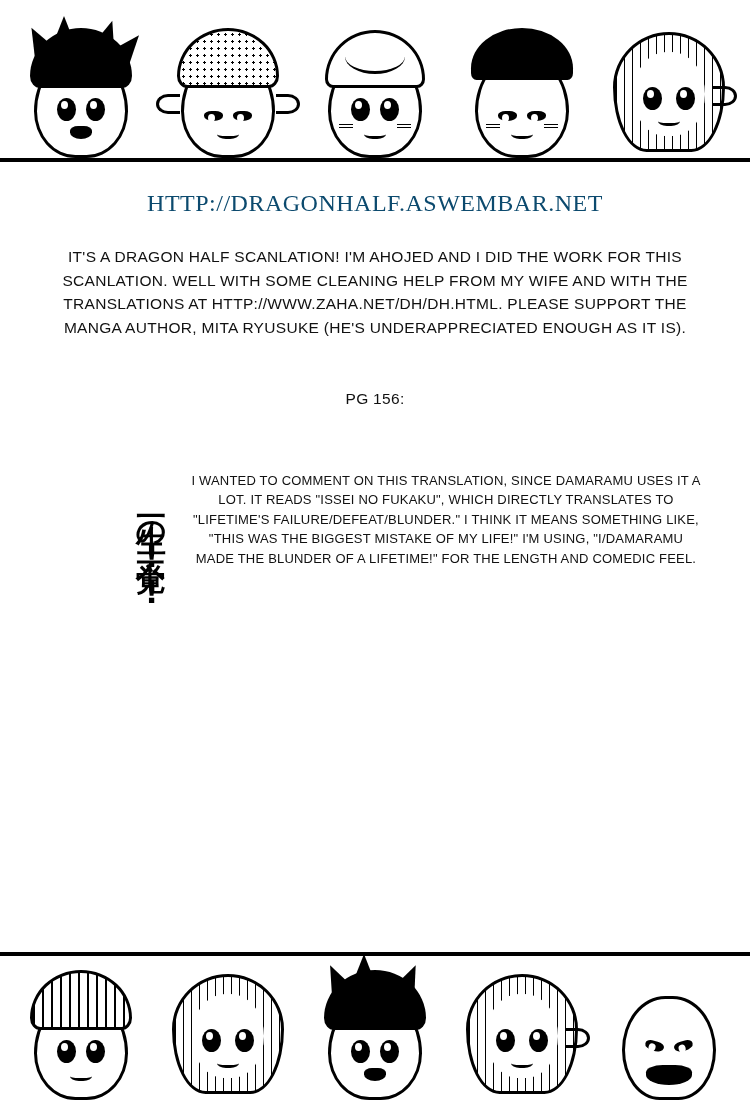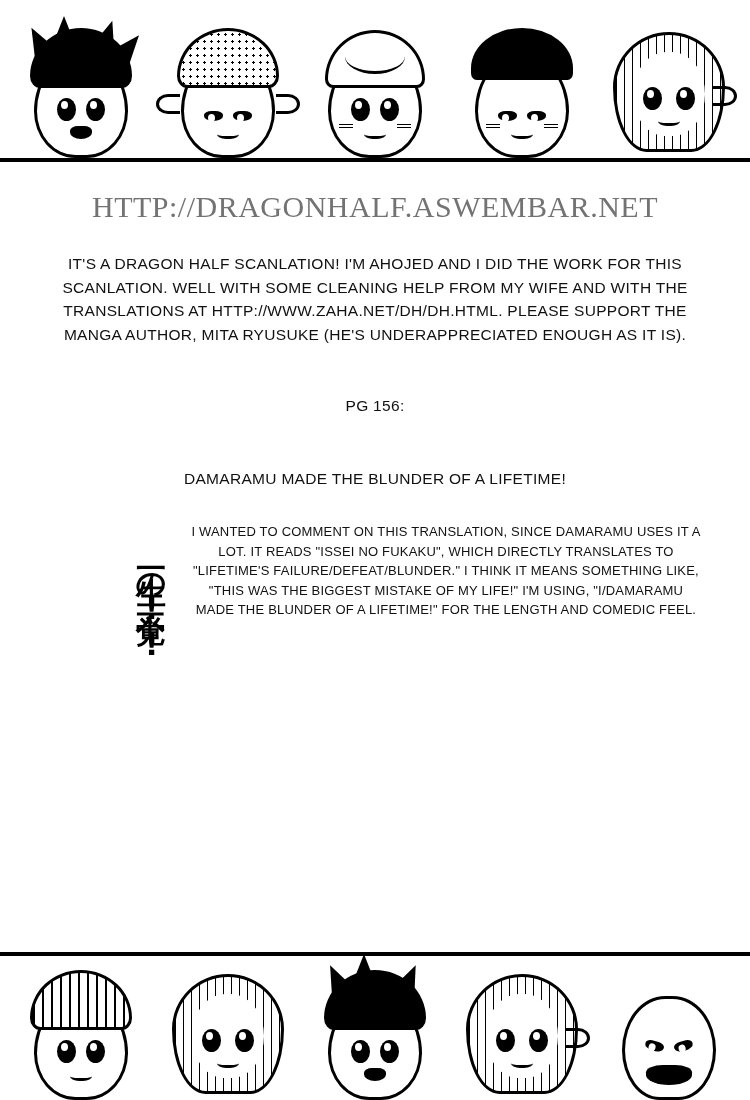--- a/index.html
+++ b/index.html
@@ -201,38 +201,38 @@
     top: 166px;
     left: 0;
     width: 750px;
     height: 784px;
     box-sizing: border-box;
     padding: 0 48px;
   }
   .site-url {
     text-align: center;
     font-family: "Liberation Serif", serif;
-    font-size: 30px;
+    font-size: 24px;
     letter-spacing: 0.5px;
     margin-top: 24px;
     margin-bottom: 28px;
-    color: #737373;
+    color: #0c4a6e;
   }
   .body-text {
     font-size: 15.5px;
     line-height: 1.52;
     letter-spacing: 0.3px;
     color: #111;
     text-transform: uppercase;
     text-align: center;
   }
   .para {
     margin: 0 0 22px 0;
   }
-  .para.tight { margin-bottom: 23px; }
+  .para.tight { margin-bottom: 6px; }
   .spacer-lg { height: 26px; }
 
   
   .note-row {
     display: flex;
     align-items: flex-start;
     margin-top: 18px;
   }
   .jp-vertical {
     width: 120px;
@@ -331,21 +331,20 @@
 
     <p class="para">IT'S A DRAGON HALF SCANLATION!  I'M AHOJED AND I DID THE WORK FOR THIS SCANLATION.  WELL WITH SOME CLEANING HELP FROM MY WIFE AND WITH THE TRANSLATIONS AT HTTP://WWW.ZAHA.NET/DH/DH.HTML. PLEASE SUPPORT THE MANGA AUTHOR, MITA RYUSUKE (HE'S UNDERAPPRECIATED ENOUGH AS IT IS).</p>
 
 
     <div class="spacer-lg"></div>
 
     <p class="para tight">PG 156:</p>
 
     <div class="spacer-lg"></div>
 
-    <p class="para">DAMARAMU MADE THE BLUNDER OF A LIFETIME!</p>
 
     <div class="note-row">
       <div class="jp-vertical">一生の不覚!!</div>
       <div class="note-text">I WANTED TO COMMENT ON THIS TRANSLATION, SINCE DAMARAMU USES IT A LOT.  IT READS "ISSEI NO FUKAKU", WHICH DIRECTLY TRANSLATES TO "LIFETIME'S FAILURE/DEFEAT/BLUNDER."  I THINK IT MEANS SOMETHING LIKE, "THIS WAS THE BIGGEST MISTAKE OF MY LIFE!"  I'M USING, "I/DAMARAMU MADE THE BLUNDER OF A LIFETIME!" FOR THE LENGTH AND COMEDIC FEEL.</div>
     </div>
 
   </div>
 </div>
 
 <div class="char-strip bottom">

